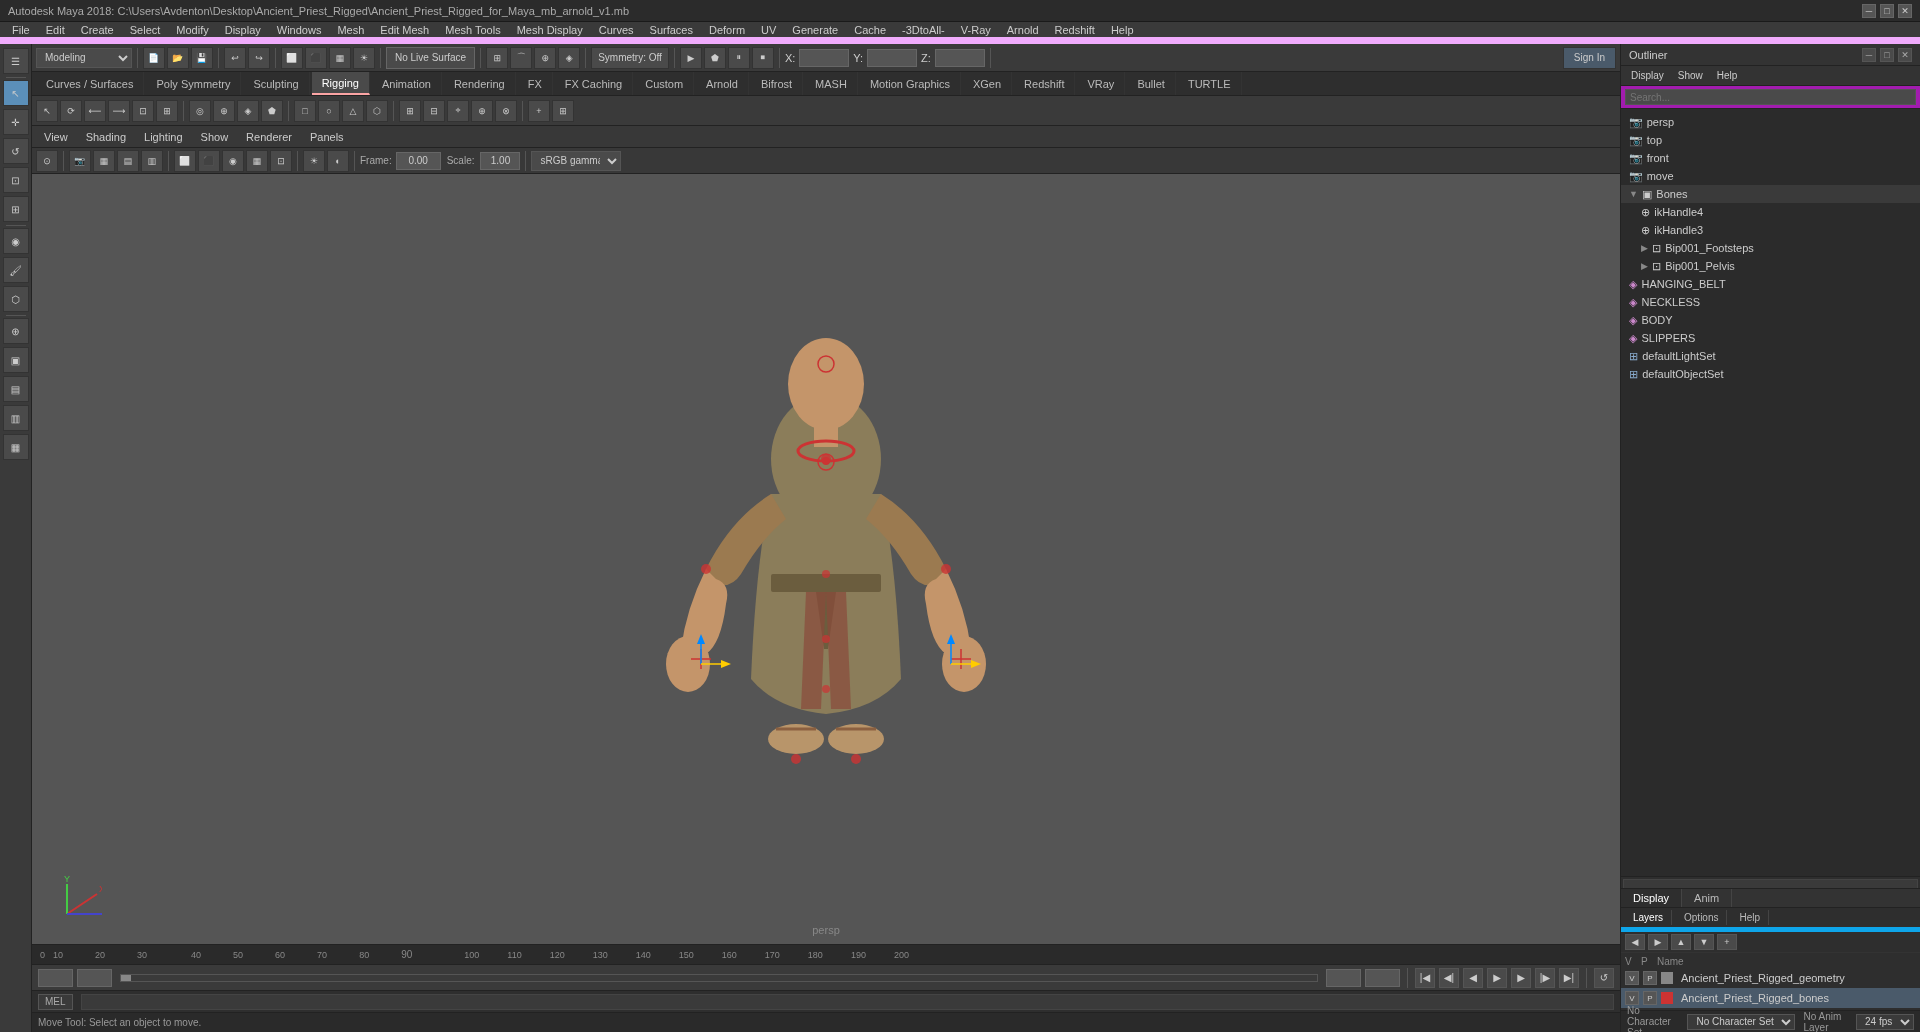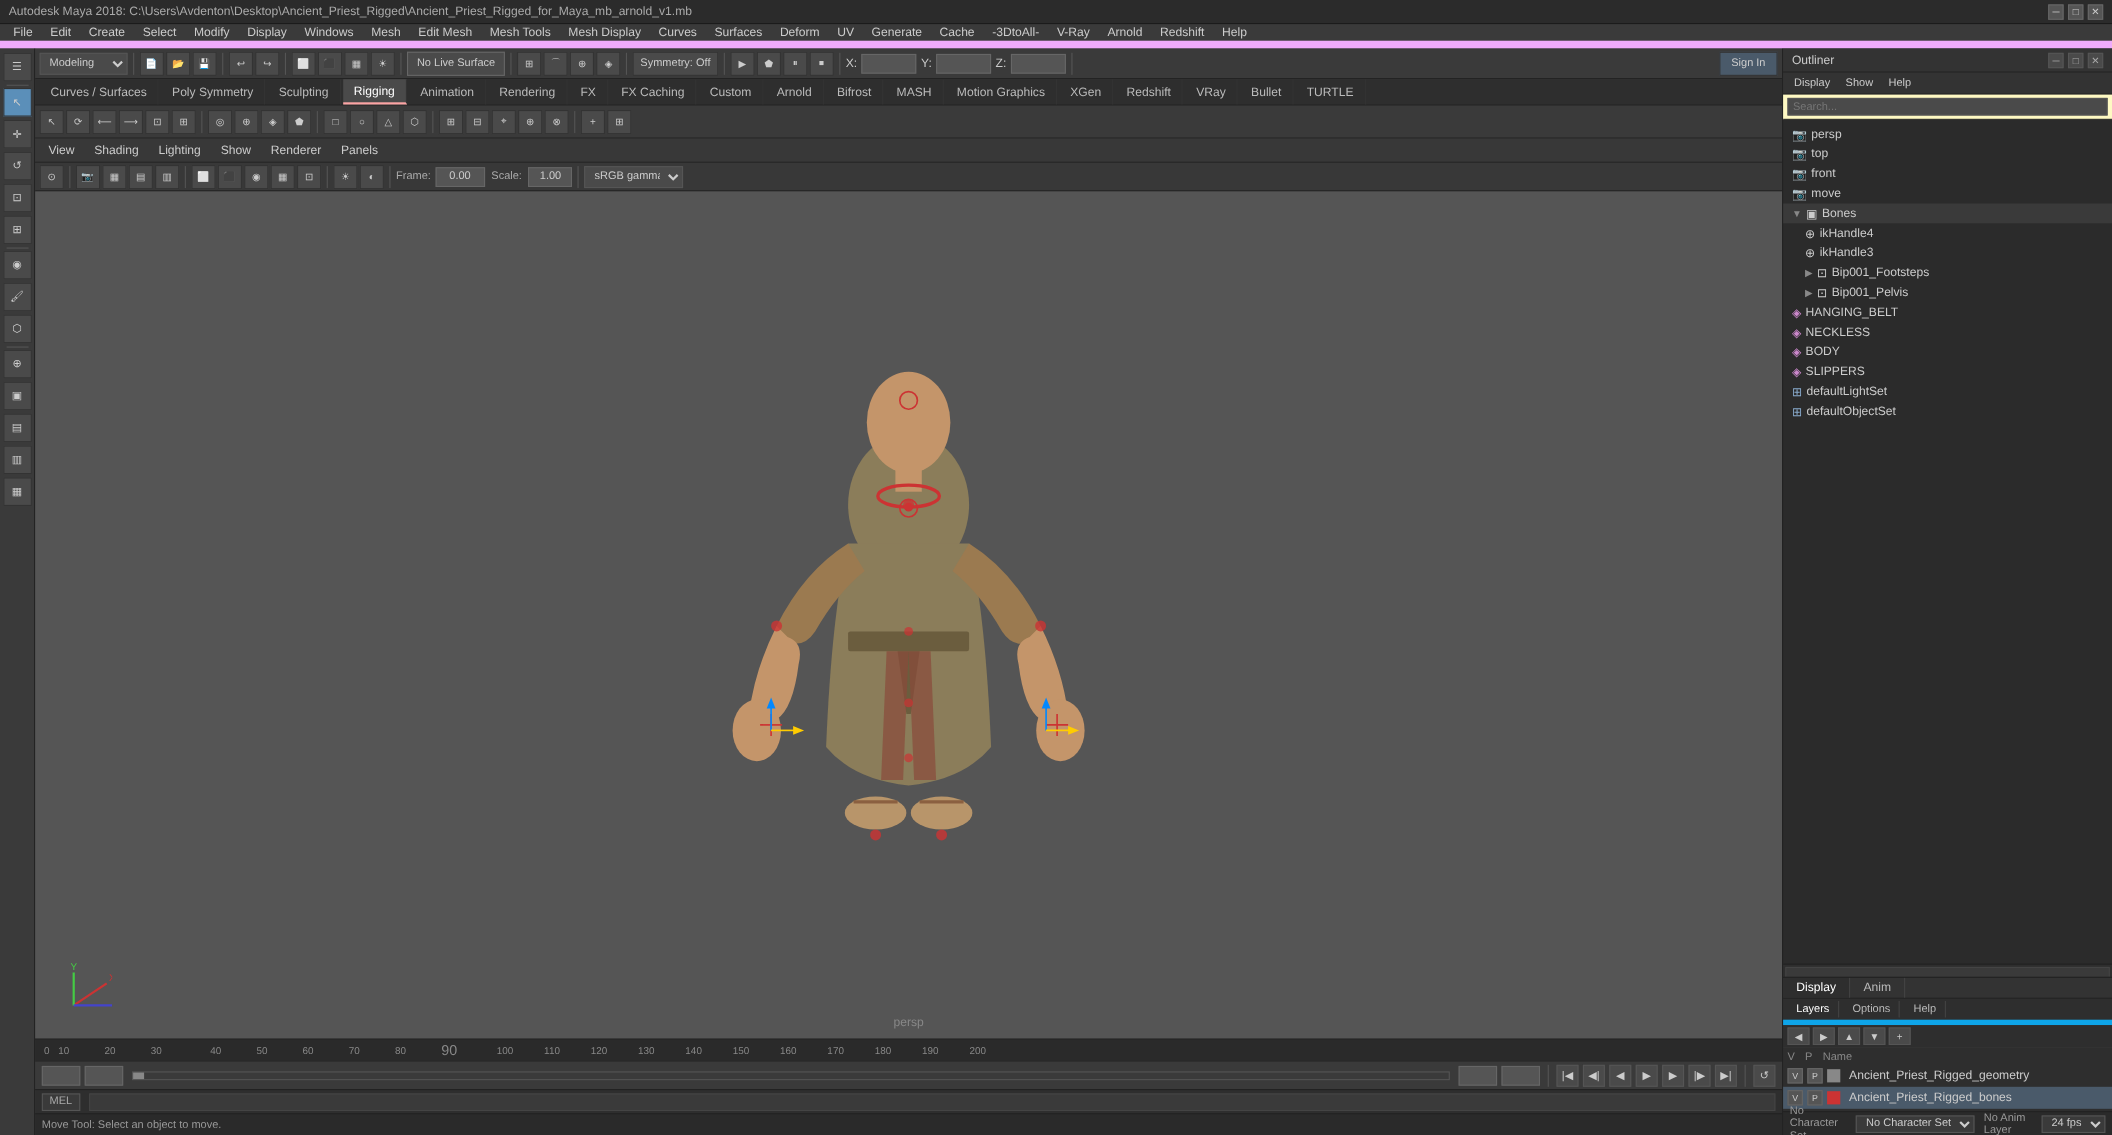--- a/index.html
+++ b/index.html
@@ -266,21 +266,21 @@
       gap: 2px;
     }
     .om-item {
       padding: 2px 6px;
       font-size: 10px;
       color: #ccc;
       cursor: pointer;
     }
 
     #outliner-search {
-      background: #fef9c3;
+      background: #a21caf;
       border-bottom: 1px solid #222;
       padding: 3px 4px;
       display: flex;
       align-items: center;
     }
     #outliner-search input {
       width: 100%;
       background: #4a4a4a;
       border: 1px solid #555;
       color: #ccc;
@@ -457,21 +457,21 @@
         <div class="sidebar-btn">▣</div>
         <div class="sidebar-btn">▤</div>
         <div class="sidebar-btn">▥</div>
         <div class="sidebar-btn">▦</div>
       </div>
 
       <div id="center-area">
 
         <div class="toolbar-row" style="height:28px;">
 
-          <select class="tb-dropdown" style="width:80px;">
+          <select class="tb-dropdown" style="width:96px;">
             <option>Modeling</option>
             <option>Rigging</option>
             <option>Animation</option>
           </select>
           <div class="tb-separator"></div>
 
           <div class="tb-btn">📄</div>
           <div class="tb-btn">📂</div>
           <div class="tb-btn">💾</div>
           <div class="tb-separator"></div>
@@ -689,21 +689,21 @@
           <div style="display:flex; align-items:center; width:100%; padding:0 4px;">
             <span style="font-size:9px;color:#888;margin-right:8px;">0</span>
             <span style="font-size:9px;color:#888;margin-right:32px;">10</span>
             <span style="font-size:9px;color:#888;margin-right:32px;">20</span>
             <span style="font-size:9px;color:#888;margin-right:44px;">30</span>
             <span style="font-size:9px;color:#888;margin-right:32px;">40</span>
             <span style="font-size:9px;color:#888;margin-right:32px;">50</span>
             <span style="font-size:9px;color:#888;margin-right:32px;">60</span>
             <span style="font-size:9px;color:#888;margin-right:32px;">70</span>
             <span style="font-size:9px;color:#888;margin-right:32px;">80</span>
-            <span style="font-size:13px;color:#888;margin-right:36px;">90</span>
+            <span style="font-size:10px;color:#888;margin-right:52px;">90</span>
             <span style="font-size:9px;color:#888;margin-right:28px;">100</span>
             <span style="font-size:9px;color:#888;margin-right:28px;">110</span>
             <span style="font-size:9px;color:#888;margin-right:28px;">120</span>
             <span style="font-size:9px;color:#888;margin-right:28px;">130</span>
             <span style="font-size:9px;color:#888;margin-right:28px;">140</span>
             <span style="font-size:9px;color:#888;margin-right:28px;">150</span>
             <span style="font-size:9px;color:#888;margin-right:28px;">160</span>
             <span style="font-size:9px;color:#888;margin-right:28px;">170</span>
             <span style="font-size:9px;color:#888;margin-right:28px;">180</span>
             <span style="font-size:9px;color:#888;margin-right:28px;">190</span>

